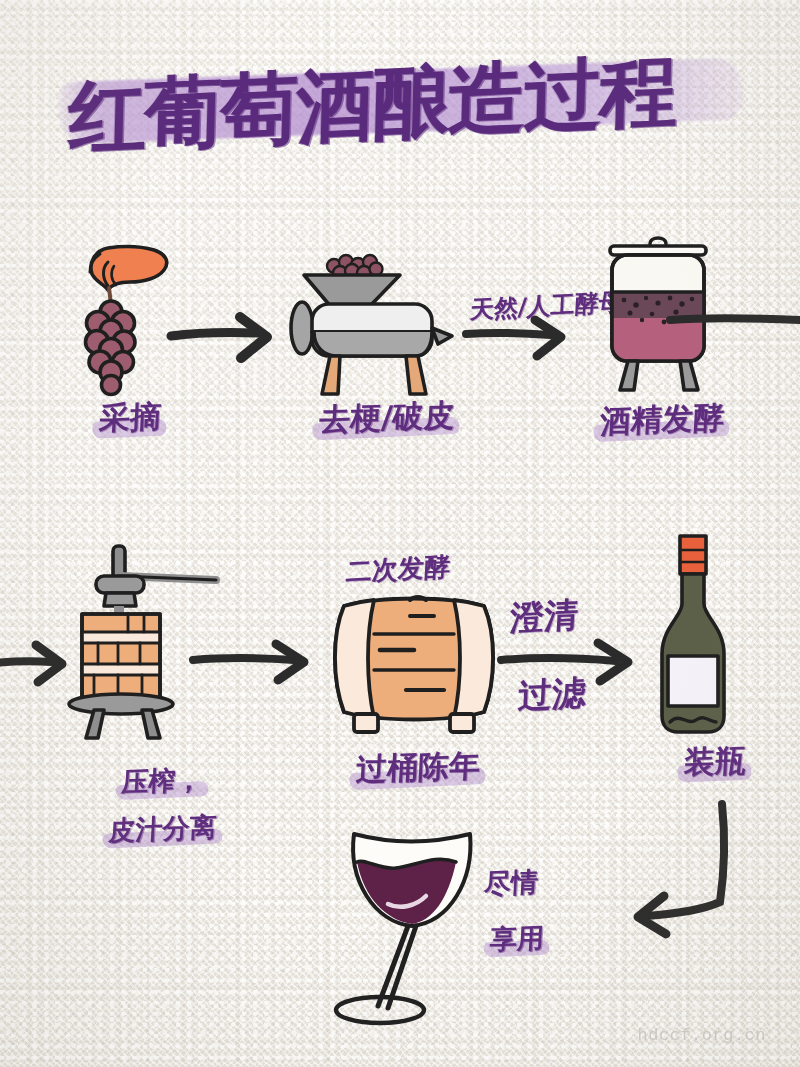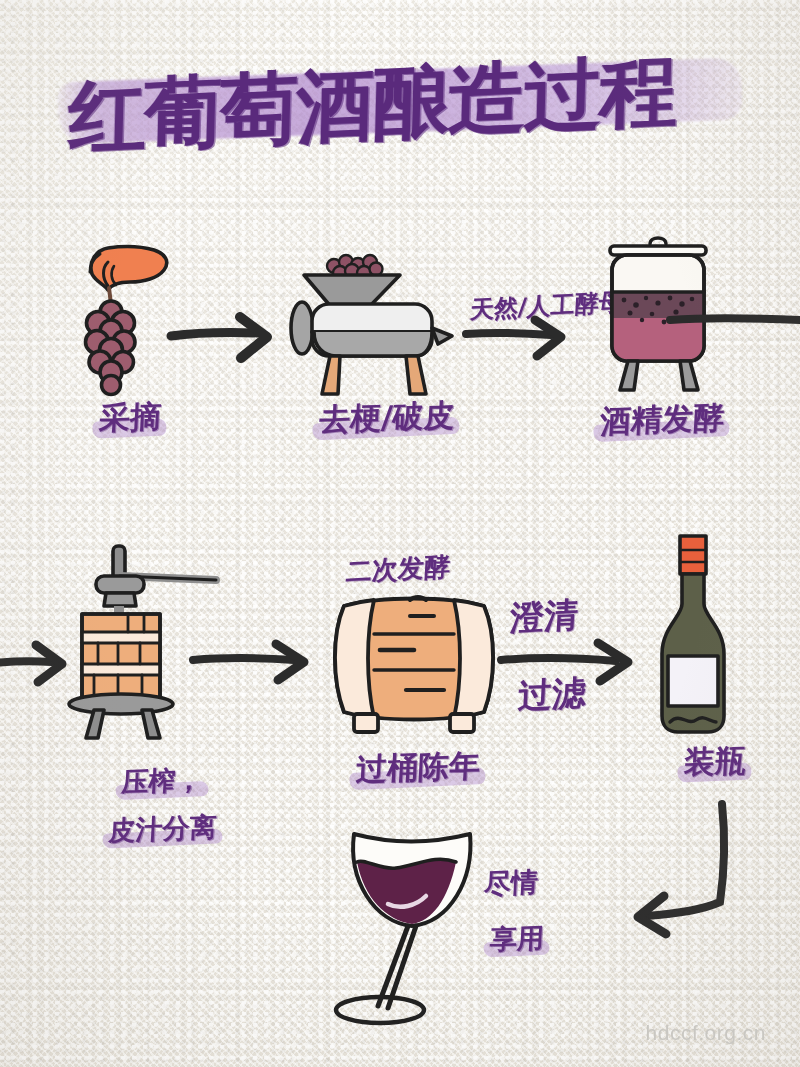--- a/index.html
+++ b/index.html
@@ -103,24 +103,24 @@
     transform: rotate(-3deg) skewX(-6deg);
     text-shadow: 1px 0.7px 0 rgba(95,45,126,0.4);
     white-space: nowrap;
   }
 
   svg { display: block; overflow: visible; }
 
   .watermark {
     position: absolute;
     right: 34px; bottom: 22px;
-    font-size: 21px;
+    font-size: 17px;
     color: #c9c7c2;
     letter-spacing: 0.5px;
-    font-family: Liberation Sans, sans-serif;
+    font-family: Liberation Mono, monospace;
   }
 </style>
 </head>
 <body>
 
 <div id="poster">
 
   <div id="title-wrap">
     <div id="title-band"></div>
     <div id="title-text">红葡萄酒酿造过程</div>

